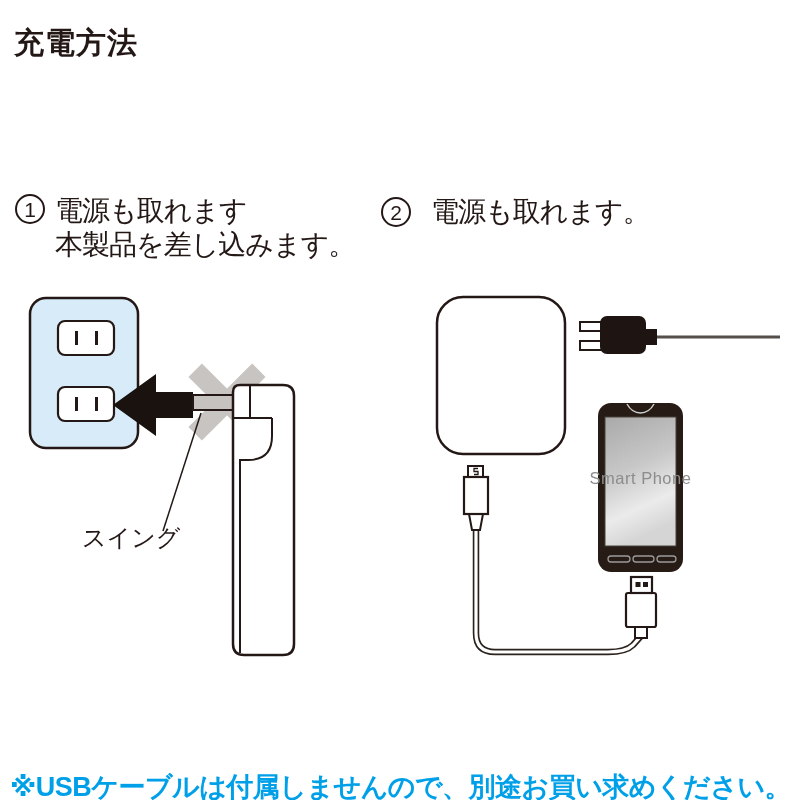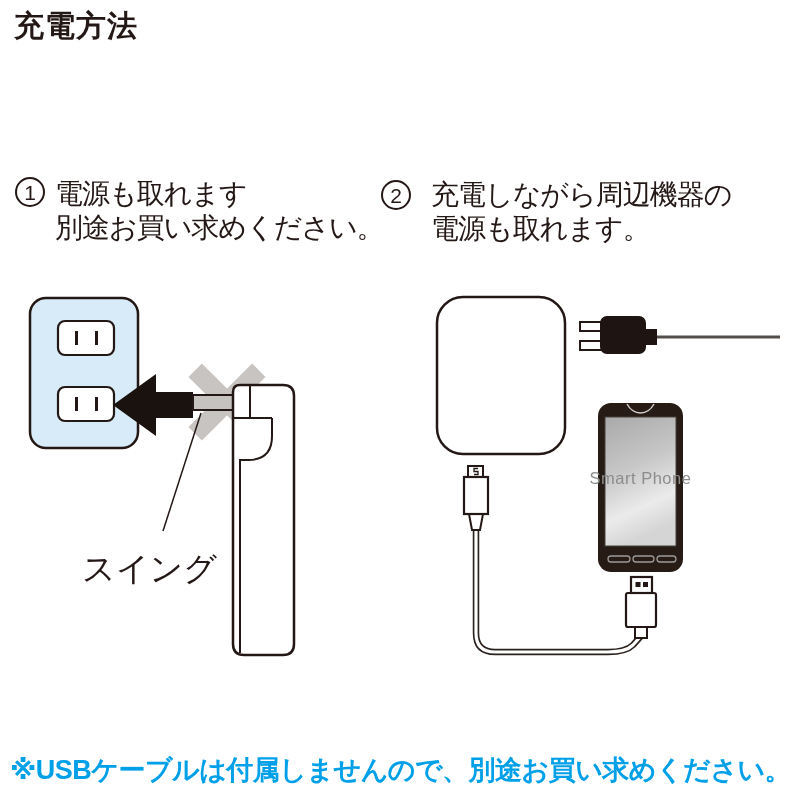--- a/index.html
+++ b/index.html
@@ -1,52 +1,51 @@
 <!DOCTYPE html>
 <html><head>
 <meta charset="utf-8">
 <style>
   html,body{margin:0;padding:0;background:#ffffff;}
   body{width:800px;height:800px;position:relative;overflow:hidden;
        font-family:"Liberation Sans","DejaVu Sans",sans-serif;color:#231815;}
-  .abs{position:absolute;}
+  .abs{position:absolute;margin-top:17px;}
   .title{left:14px;top:6px;font-size:30px;font-weight:bold;letter-spacing:1px;}
   .step-circle{display:inline-flex;align-items:center;justify-content:center;
        width:30px;height:30px;border:2.5px solid #231815;border-radius:50%;
        font-size:21px;line-height:1;box-sizing:border-box;}
   .step-text{font-size:28px;line-height:34px;letter-spacing:-1px;white-space:nowrap;}
   .step1-circle{left:15px;top:177px;}
   .step1-text{left:55px;top:177px;}
   .step2-circle{left:381px;top:180px;}
   .step2-text{left:431px;top:178px;}
-  .swing-label{left:82px;top:552px;font-size:33px;line-height:34px;letter-spacing:0px;}
+  .swing-label{left:82px;top:504px;font-size:24px;line-height:34px;letter-spacing:0px;}
   .note{left:10px;top:752px;font-size:27px;font-weight:bold;color:#00A0E9;
         letter-spacing:-0.5px;white-space:nowrap;}
   svg{position:absolute;display:block;}
   #left-illu{left:0;top:280px;}
   #right-illu{left:420px;top:290px;}
 </style>
 </head>
 <body>
 
 <div class="abs title">充電方法</div>
 
 <div class="abs step-circle step1-circle">
   <span>1</span>
 </div>
 <div class="abs step-text step1-text">
   <div>電源も取れます</div>
-  <div>別途お買い求めください。</div>
+  <div>本製品を差し込みます。</div>
 </div>
 
 <div class="abs step-circle step2-circle">
   <span>2</span>
 </div>
 <div class="abs step-text step2-text">
-  <div>充電しながら周辺機器の</div>
   <div>電源も取れます。</div>
 </div>
 
 <svg id="left-illu" width="340" height="400" viewBox="0 280 340 400">
 
   <rect x="30" y="298" width="108" height="150" rx="16" fill="#D8EBF8" stroke="#231815" stroke-width="2.5"></rect>
 
   <g>
     <rect x="58" y="321" width="56" height="34" rx="7" fill="#FFFFFF" stroke="#231815" stroke-width="2.2"></rect>
     <rect x="75" y="331" width="3" height="14" fill="#231815"></rect>

